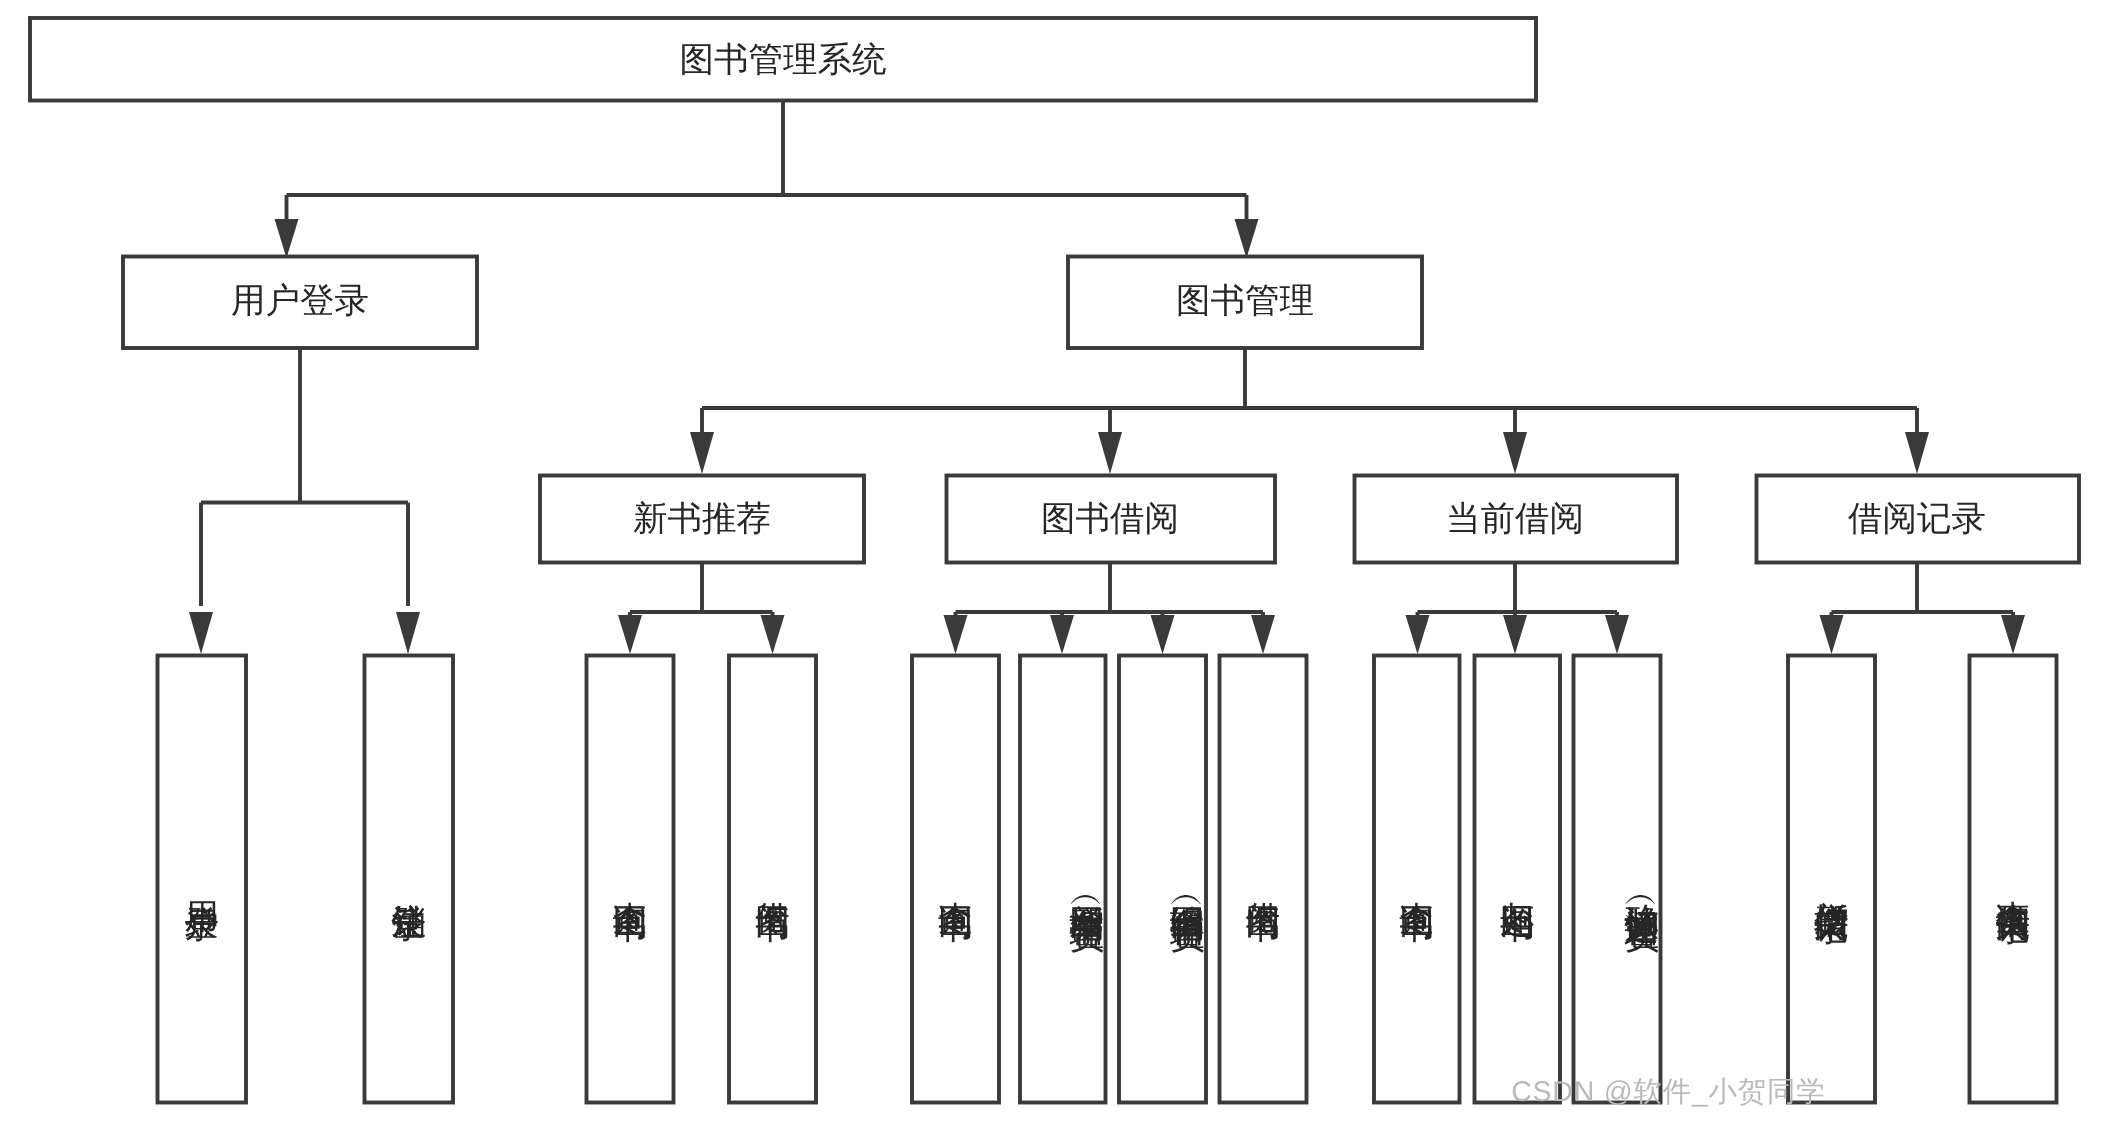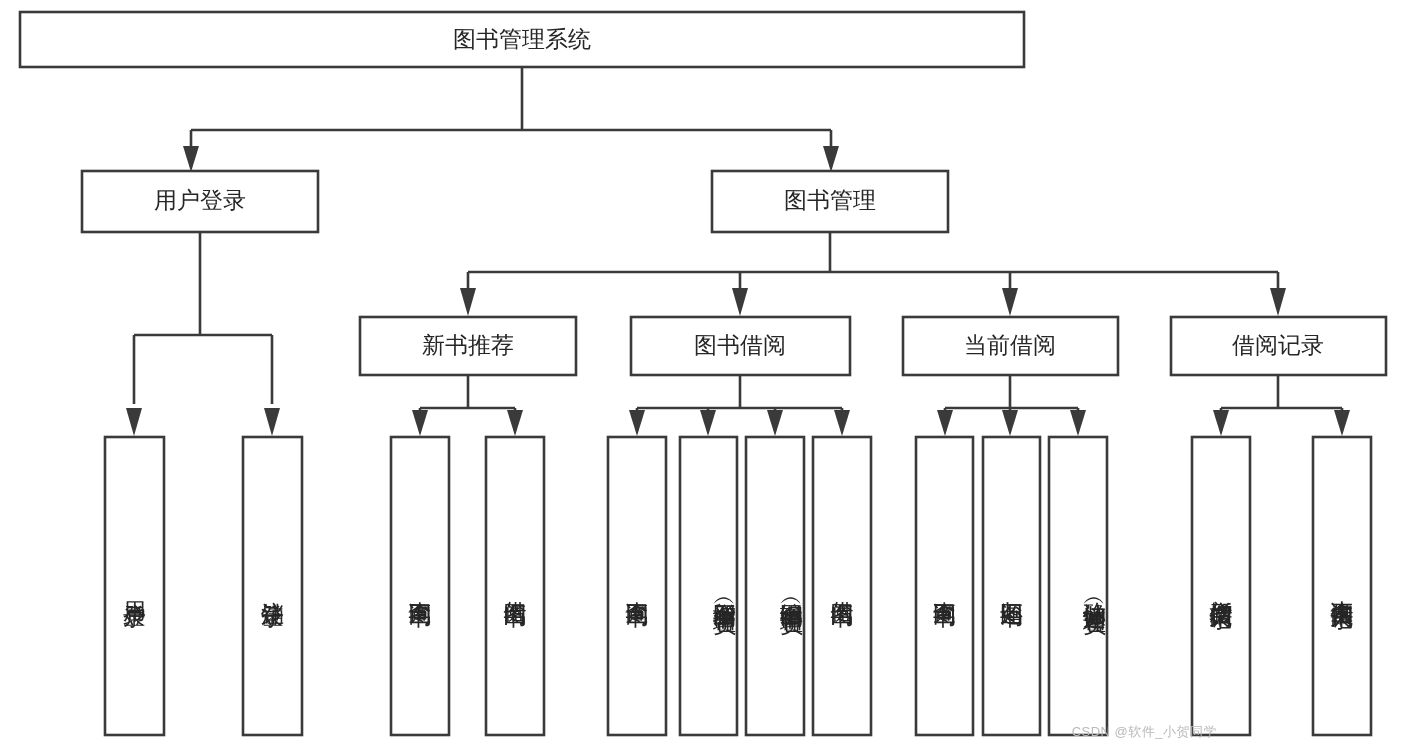--- a/index.html
+++ b/index.html
@@ -56,21 +56,21 @@
     justify-content: center;
     white-space: nowrap;
     pointer-events: none;
     user-select: none;
   }
   #watermark {
     position: absolute;
     right: 14px;
     bottom: 6px;
     font-family: "Liberation Sans", "DejaVu Sans", sans-serif;
-    font-size: 13px;
+    font-size: 19px;
     color: #b9b9b9;
     letter-spacing: 0.5px;
     white-space: nowrap;
   }
 </style>
 </head>
 <body>
 
 <div id="diagram-root">
 

